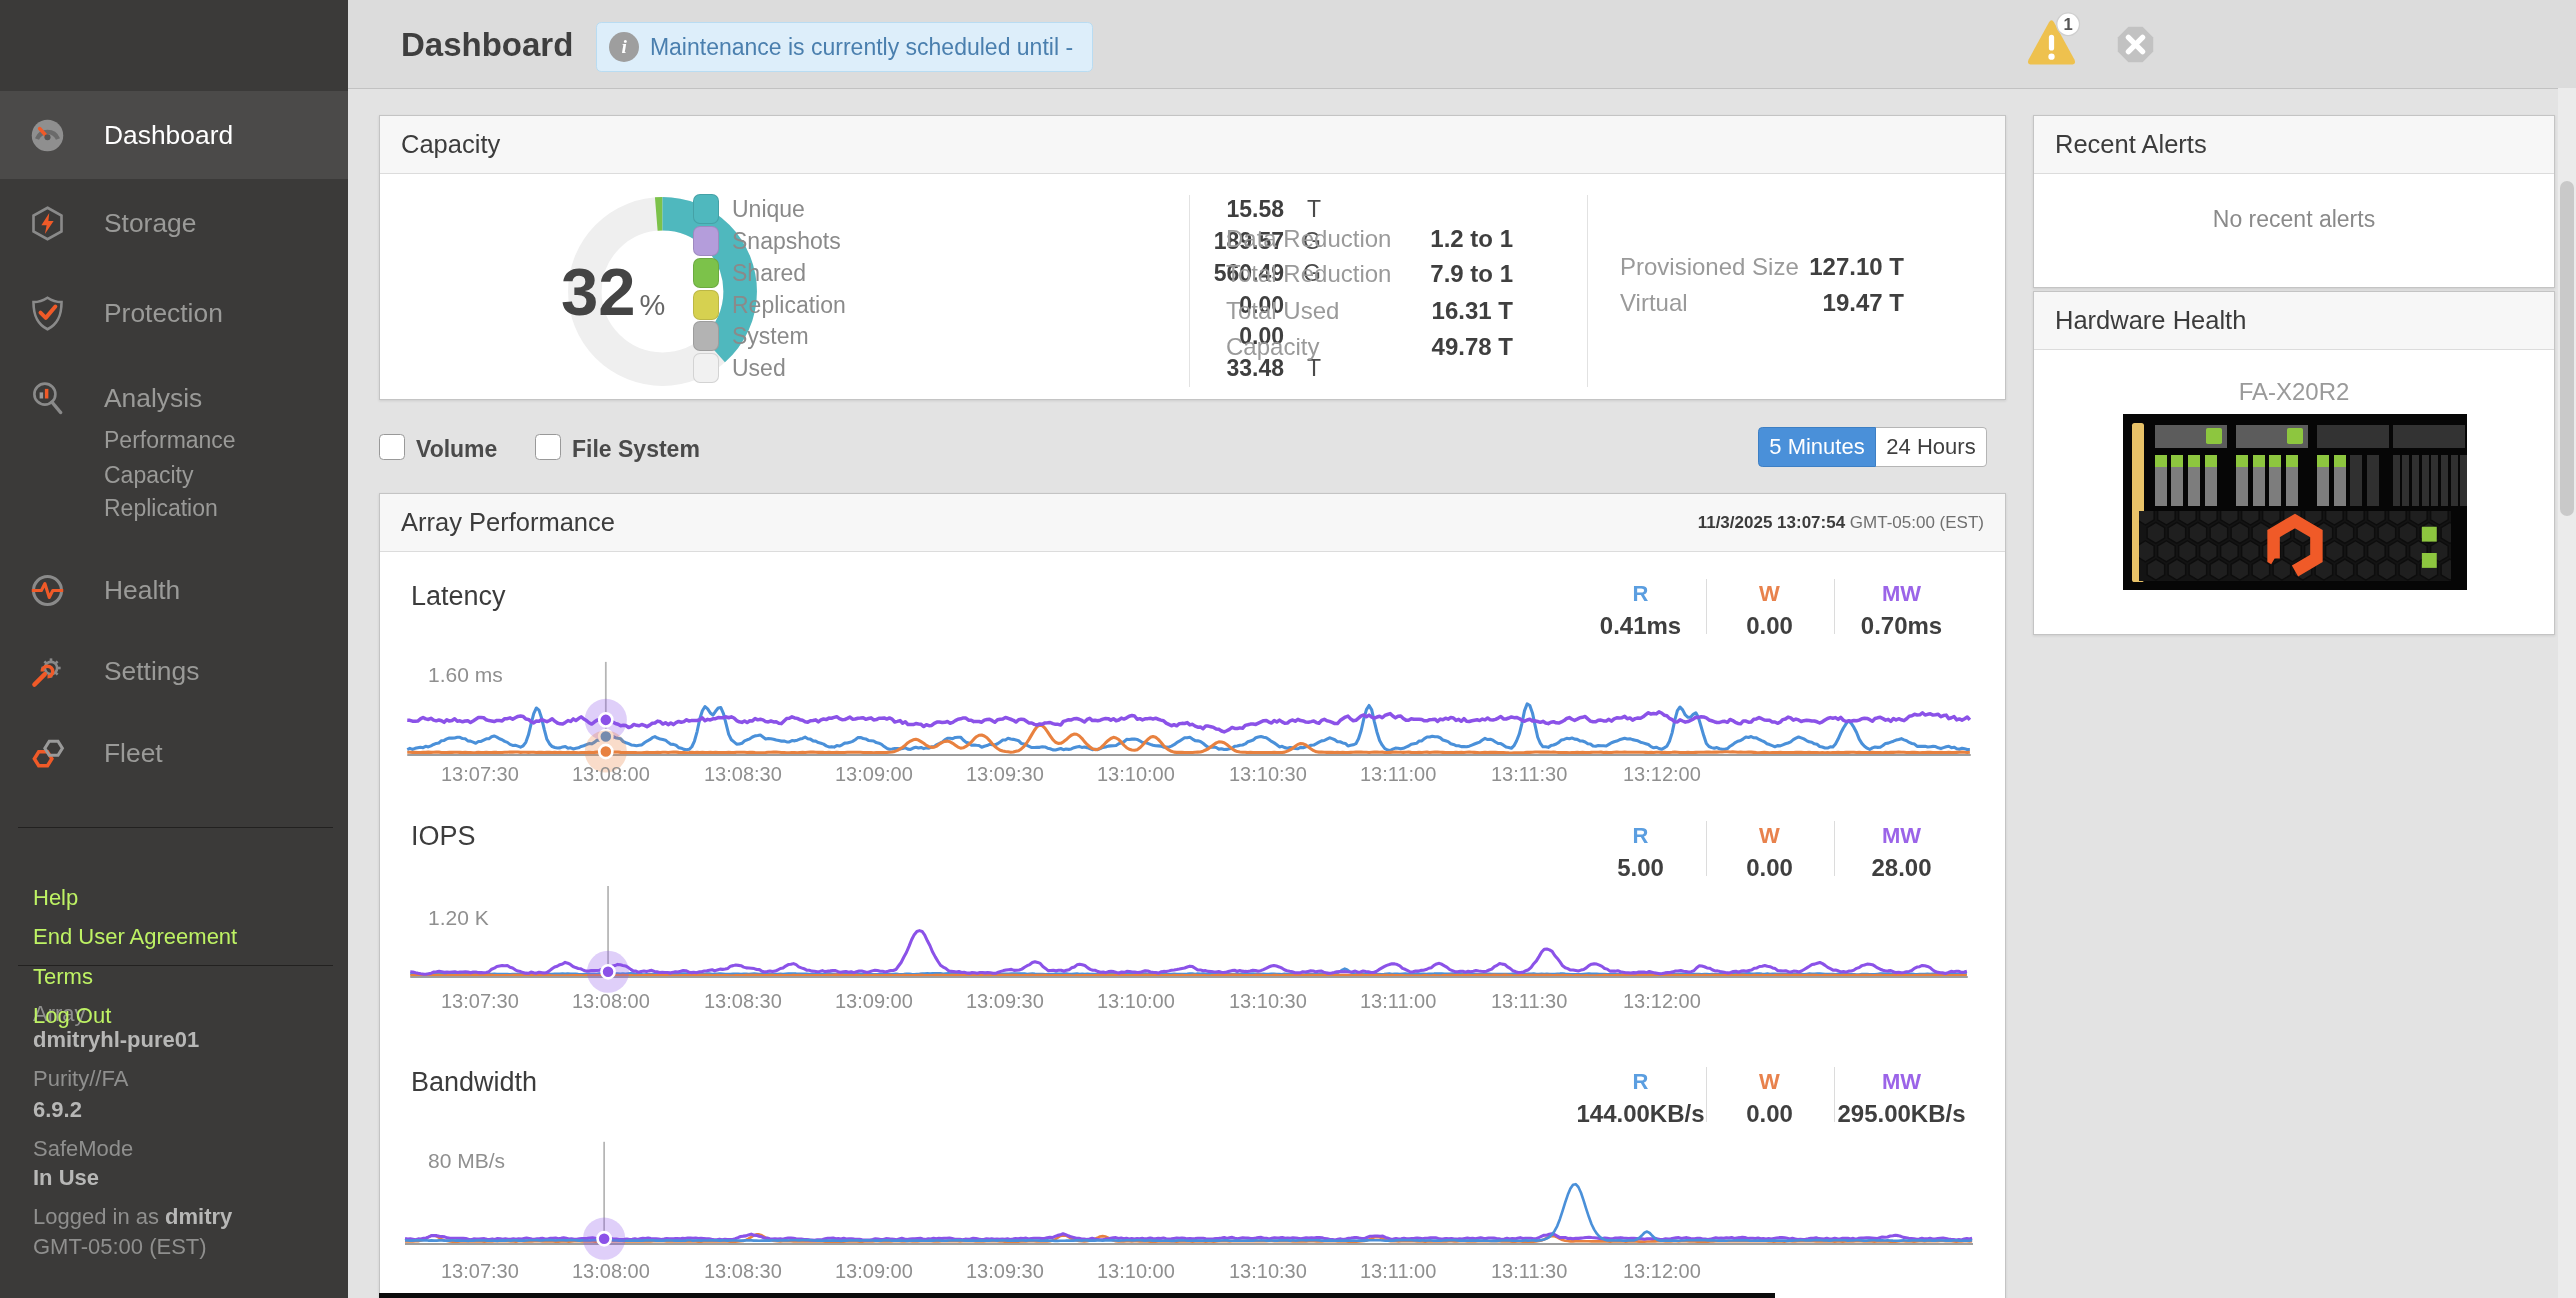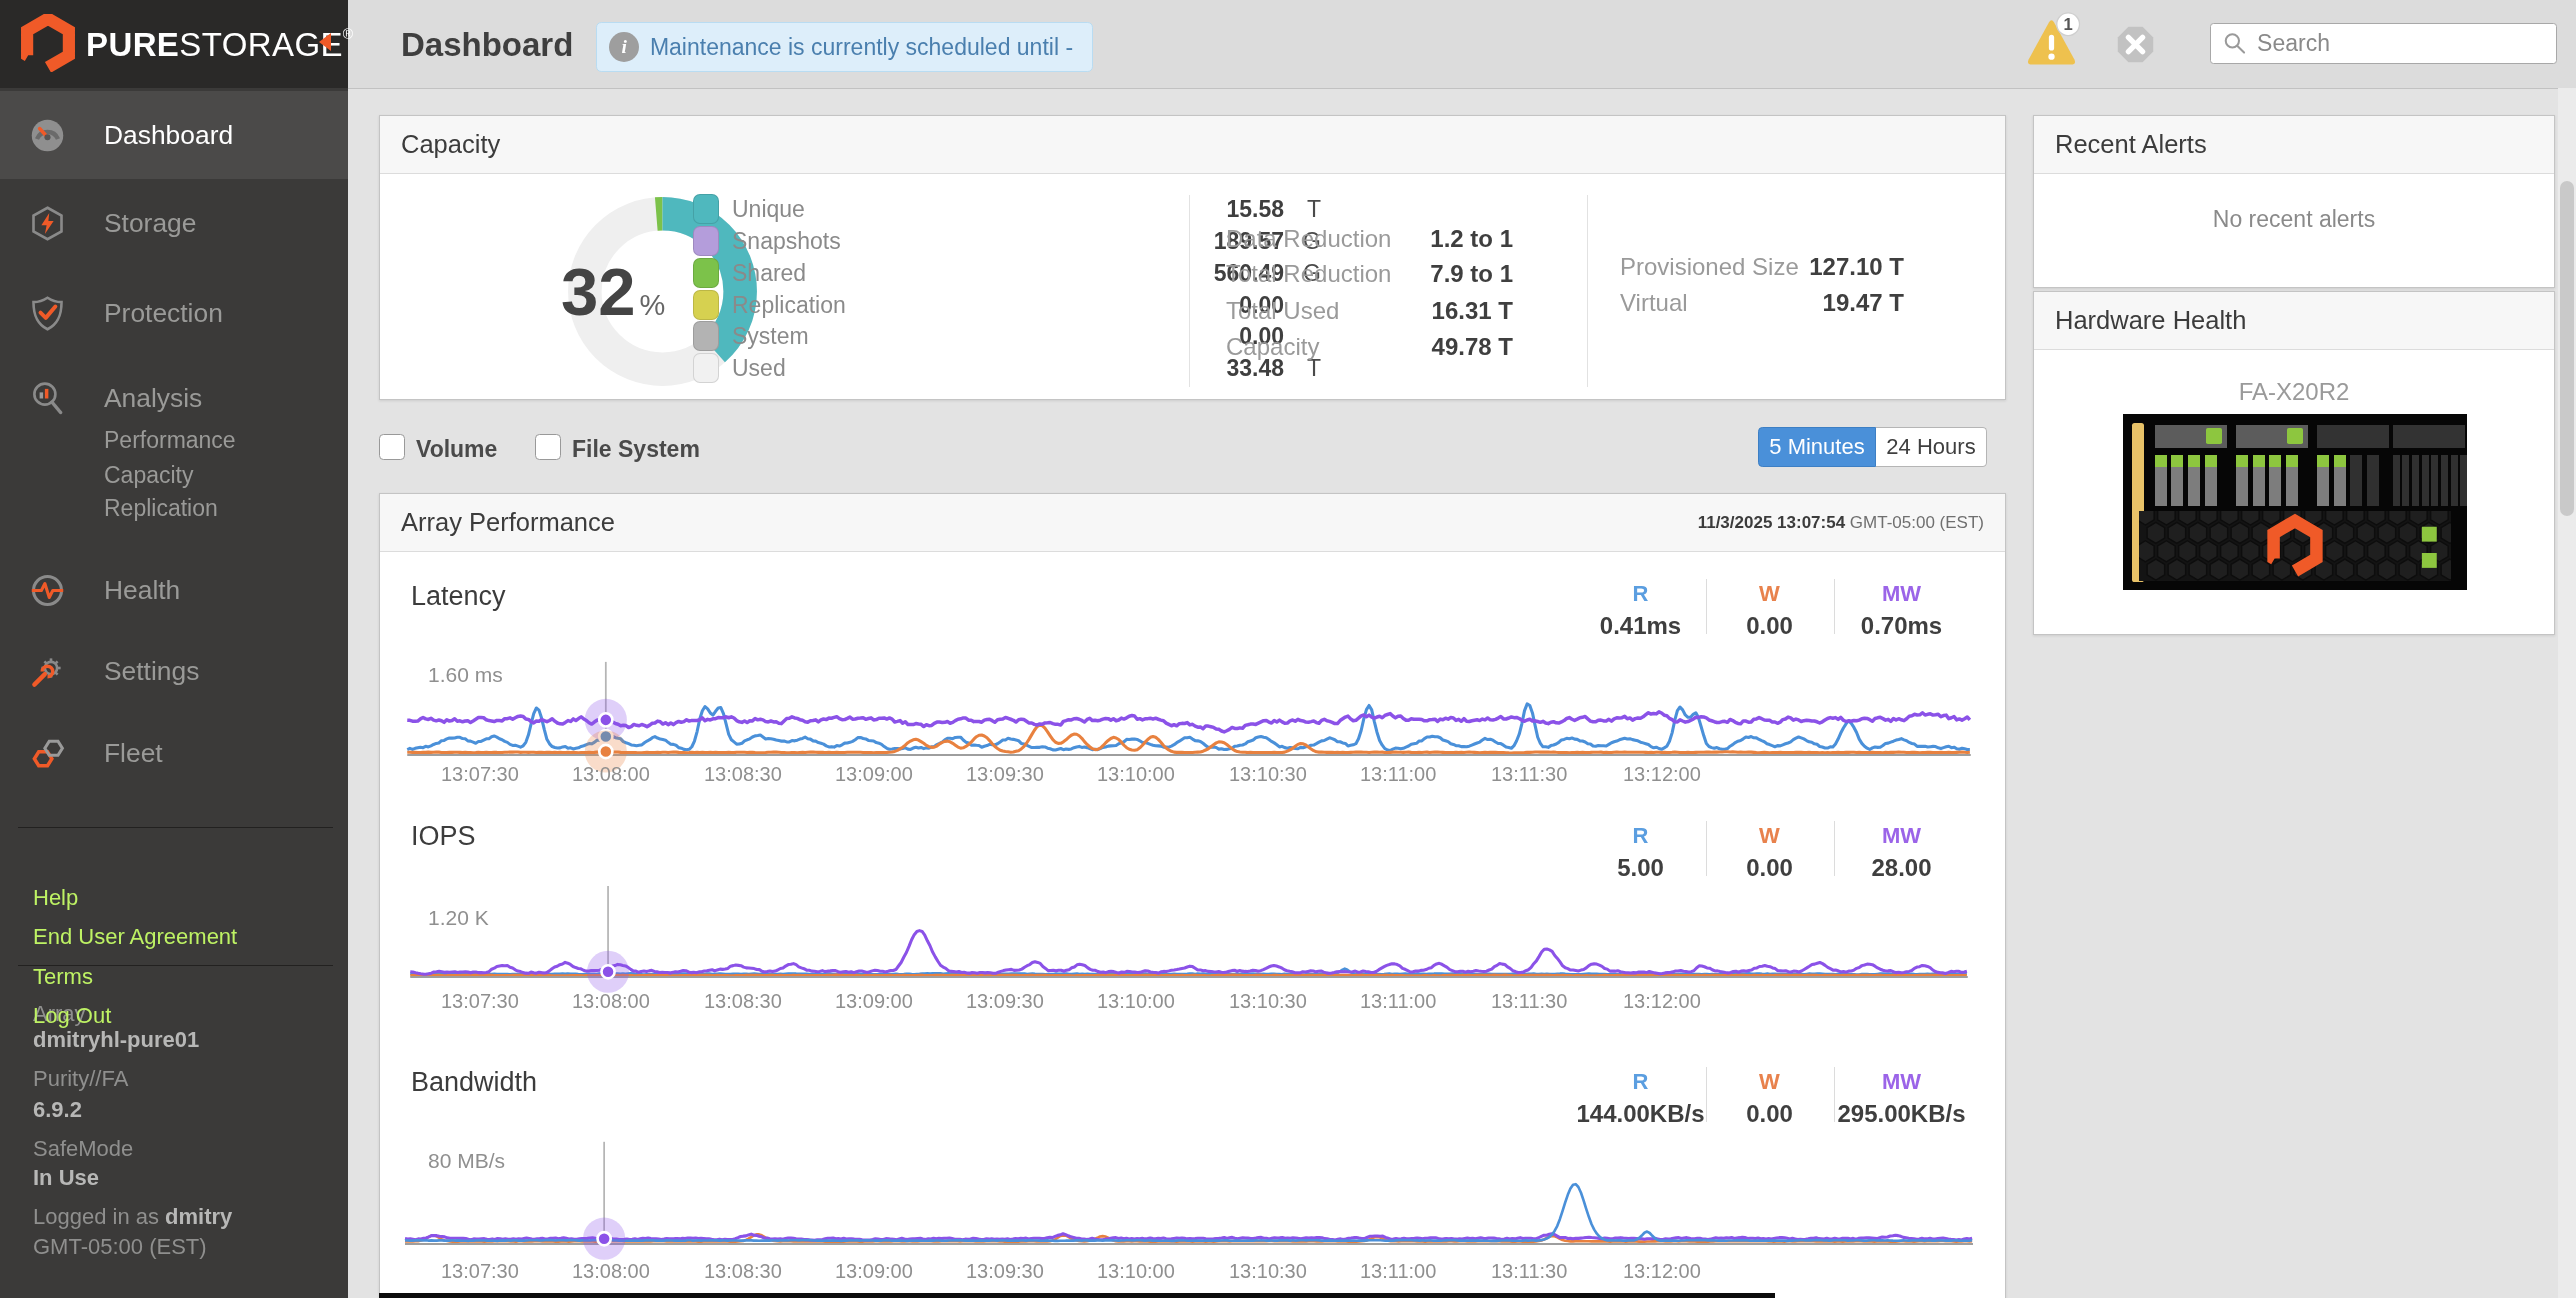--- a/index.html
+++ b/index.html
@@ -68,29 +68,20 @@
 <style>.c-r{color:#5b9ee0}.c-w{color:#e8824d}.c-mw{color:#9b64e8}</style></head>
 <body>
 
 <svg width="0" height="0" style="position:absolute">
   <defs>
     <path id="pure-mark-path" d="M50 8 L86 29 L86 71 L50 92 L14 71 L14 29 Z" pathLength="100" fill="none" stroke-width="21" stroke-dasharray="50 16 34" stroke-linejoin="miter"></path>
   </defs>
 </svg>
 
 <div class="sidebar">
-  <div class="logo-band">
-    <svg class="abs" style="left:19.4px;top:14px" width="58" height="58" viewBox="0 0 100 100">
-      <use href="#pure-mark-path" stroke="#f05a28"></use>
-    </svg>
-    <div class="abs" style="left:86px;top:26.4px;font-size:33px;color:#fff;white-space:nowrap;letter-spacing:0.4px">
-      <span style="font-weight:800">PURE</span><span style="font-weight:300">STORAGE</span><span style="font-size:14px;vertical-align:top">®</span>
-    </div>
-    <div class="abs" style="left:319px;top:33px;width:0;height:0;border-top:9.7px solid transparent;border-bottom:9.7px solid transparent;border-right:12.3px solid #f05a28"></div>
-  </div>
 
   <div class="nav-item active" style="top:91px">
     <svg class="ic" viewBox="0 0 40 40">
       <circle cx="20" cy="20" r="18" fill="#8f8f8f"></circle>
       <path d="M8 24 A13 13 0 0 1 32 24" fill="none" stroke="#6a6a6a" stroke-width="5"></path>
       <line x1="20" y1="22" x2="11" y2="12" stroke="#f05a28" stroke-width="4" stroke-linecap="round"></line>
       <circle cx="20" cy="22" r="3.5" fill="#555"></circle>
     </svg>
     <span class="lbl">Dashboard</span>
   </div>
@@ -194,27 +185,20 @@
     </svg>
   </div>
 
   <div class="abs" style="right:421px;top:25px;width:39px;height:39px;cursor:pointer">
     <svg width="39" height="39" viewBox="0 0 44 44">
       <path d="M14 2 L30 2 L42 14 L42 30 L30 42 L14 42 L2 30 L2 14 Z" fill="#c2c2c2"></path>
       <path d="M14 14 L30 30 M30 14 L14 30" stroke="#fff" stroke-width="6" stroke-linecap="round"></path>
     </svg>
   </div>
 
-  <div class="search">
-    <svg width="26.4" height="26.4" viewBox="0 0 30 30" style="margin-right:8.8px">
-      <circle cx="12" cy="12" r="8.5" fill="none" stroke="#9a9a9a" stroke-width="2.6"></circle>
-      <line x1="18.5" y1="18.5" x2="27" y2="27" stroke="#9a9a9a" stroke-width="2.6" stroke-linecap="round"></line>
-    </svg>
-    <input type="text" placeholder="Search" style="">
-  </div>
 </div>
 
 <div class="panel" style="left:379px;top:115px;width:1627px;height:285px">
   <div class="panel-hd">
     <span class="t">Capacity</span>
   </div>
 
   <svg class="abs" style="left:181px;top:74px" width="203" height="203" viewBox="0 0 230 230">
     <g transform="rotate(-90 115 115)">
       <circle id="donut-bg" cx="115" cy="115" r="88" fill="none" stroke="#efefef" stroke-width="38"></circle>

